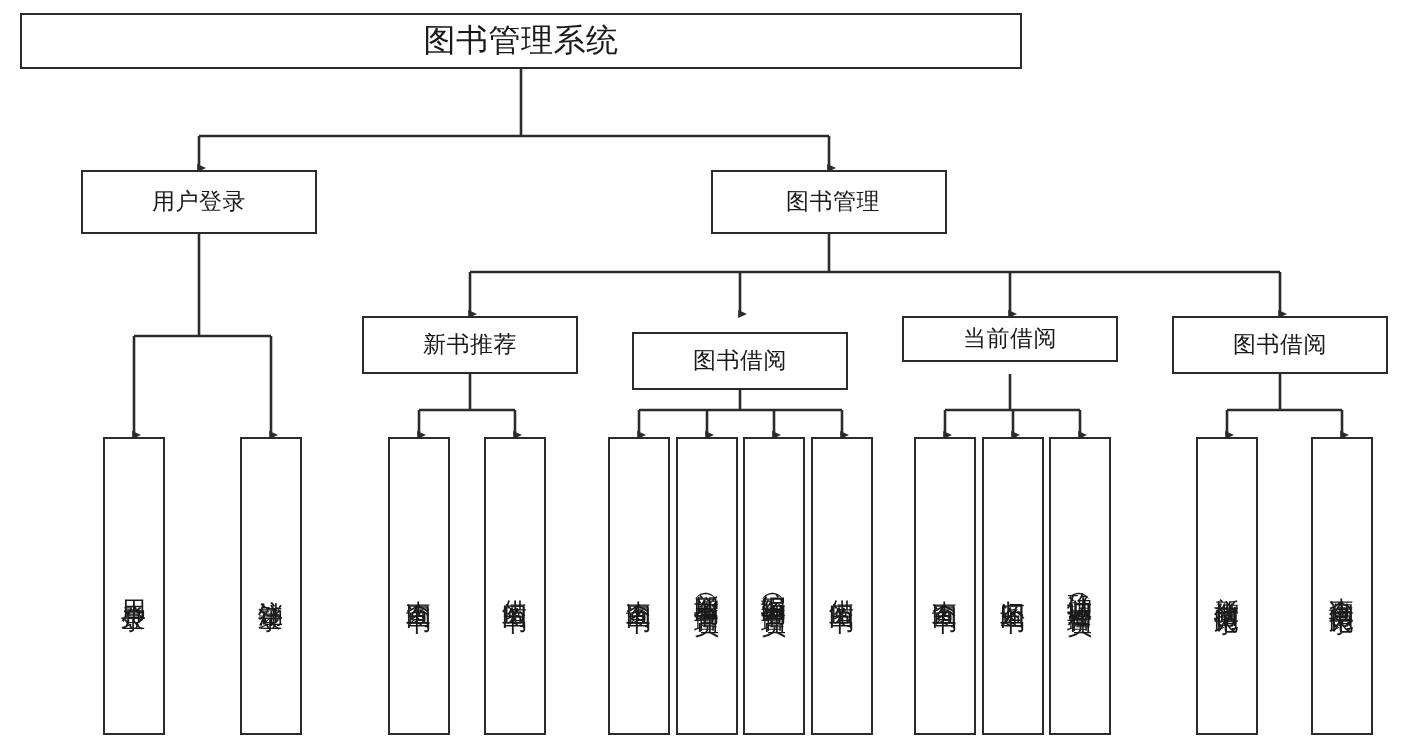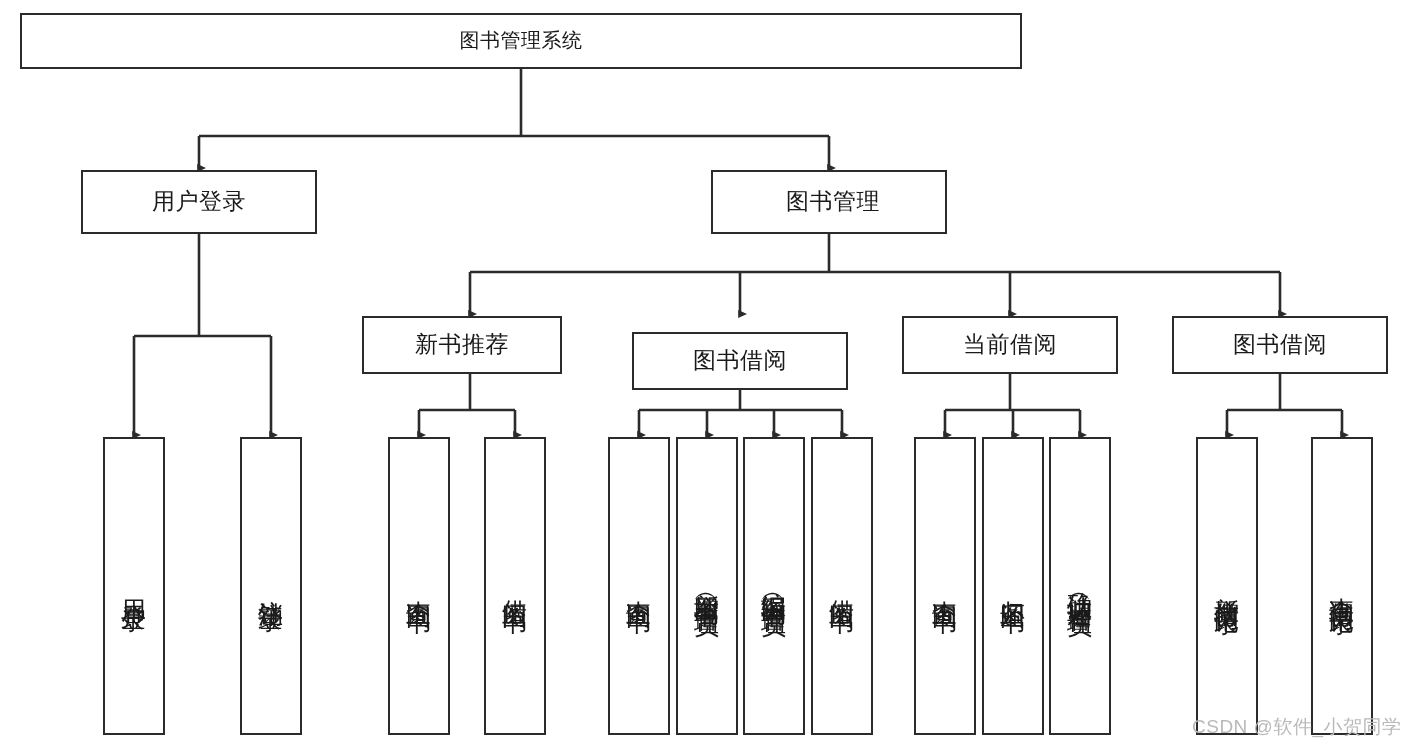--- a/index.html
+++ b/index.html
@@ -49,21 +49,21 @@
   }
   .node.vert .label {
     writing-mode: vertical-rl;
     text-orientation: upright;
     font-size: 25px;
     line-height: 1.12;
     letter-spacing: 3px;
     white-space: nowrap;
   }
   .node.root .label {
-    font-size: 20px;
+    font-size: 32px;
   }
   .watermark {
     position: absolute;
     color: #b9b9b9;
     font-size: 19px;
     white-space: nowrap;
     letter-spacing: 0.5px;
   }
 </style>
 </head>
@@ -116,27 +116,27 @@
   <div id="node-layer">
       <div class="node horiz root" style="left: 20px; top: 13px; width: 1002px; height: 56px;">
         <span class="label">图书管理系统</span>
       </div>
       <div class="node horiz" style="left: 81px; top: 170px; width: 236px; height: 64px;">
         <span class="label">用户登录</span>
       </div>
       <div class="node horiz" style="left: 711px; top: 170px; width: 236px; height: 64px; padding-left: 8px;">
         <span class="label">图书管理</span>
       </div>
-      <div class="node horiz" style="left: 362px; top: 316px; width: 200px; height: 58px;">
+      <div class="node horiz" style="left: 362px; top: 316px; width: 216px; height: 58px;">
         <span class="label">新书推荐</span>
       </div>
       <div class="node horiz" style="left: 632px; top: 332px; width: 216px; height: 58px;">
         <span class="label">图书借阅</span>
       </div>
-      <div class="node horiz" style="left: 902px; top: 316px; width: 216px; height: 58px;">
+      <div class="node horiz" style="left: 902px; top: 316px; width: 216px; height: 46px;">
         <span class="label">当前借阅</span>
       </div>
       <div class="node horiz" style="left: 1172px; top: 316px; width: 216px; height: 58px;">
         <span class="label">图书借阅</span>
       </div>
       <div class="node vert" style="left: 103px; top: 437px; width: 62px; height: 298px;">
         <span class="label">用户登录</span>
       </div>
       <div class="node vert" style="left: 240px; top: 437px; width: 62px; height: 298px;">
         <span class="label">注销登录</span>
@@ -169,14 +169,13 @@
         <span class="label">确认归还（管理员）</span>
       </div>
       <div class="node vert" style="left: 1196px; top: 437px; width: 62px; height: 298px;">
         <span class="label">新增借阅记录</span>
       </div>
       <div class="node vert" style="left: 1311px; top: 437px; width: 62px; height: 298px;">
         <span class="label">查询借阅记录</span>
       </div>
     </div>
 
-  <div class="watermark" style="left: 1192px; top: 714px;">CSDN @软件_小贺同学</div>
 </div>
 
 </body></html>

